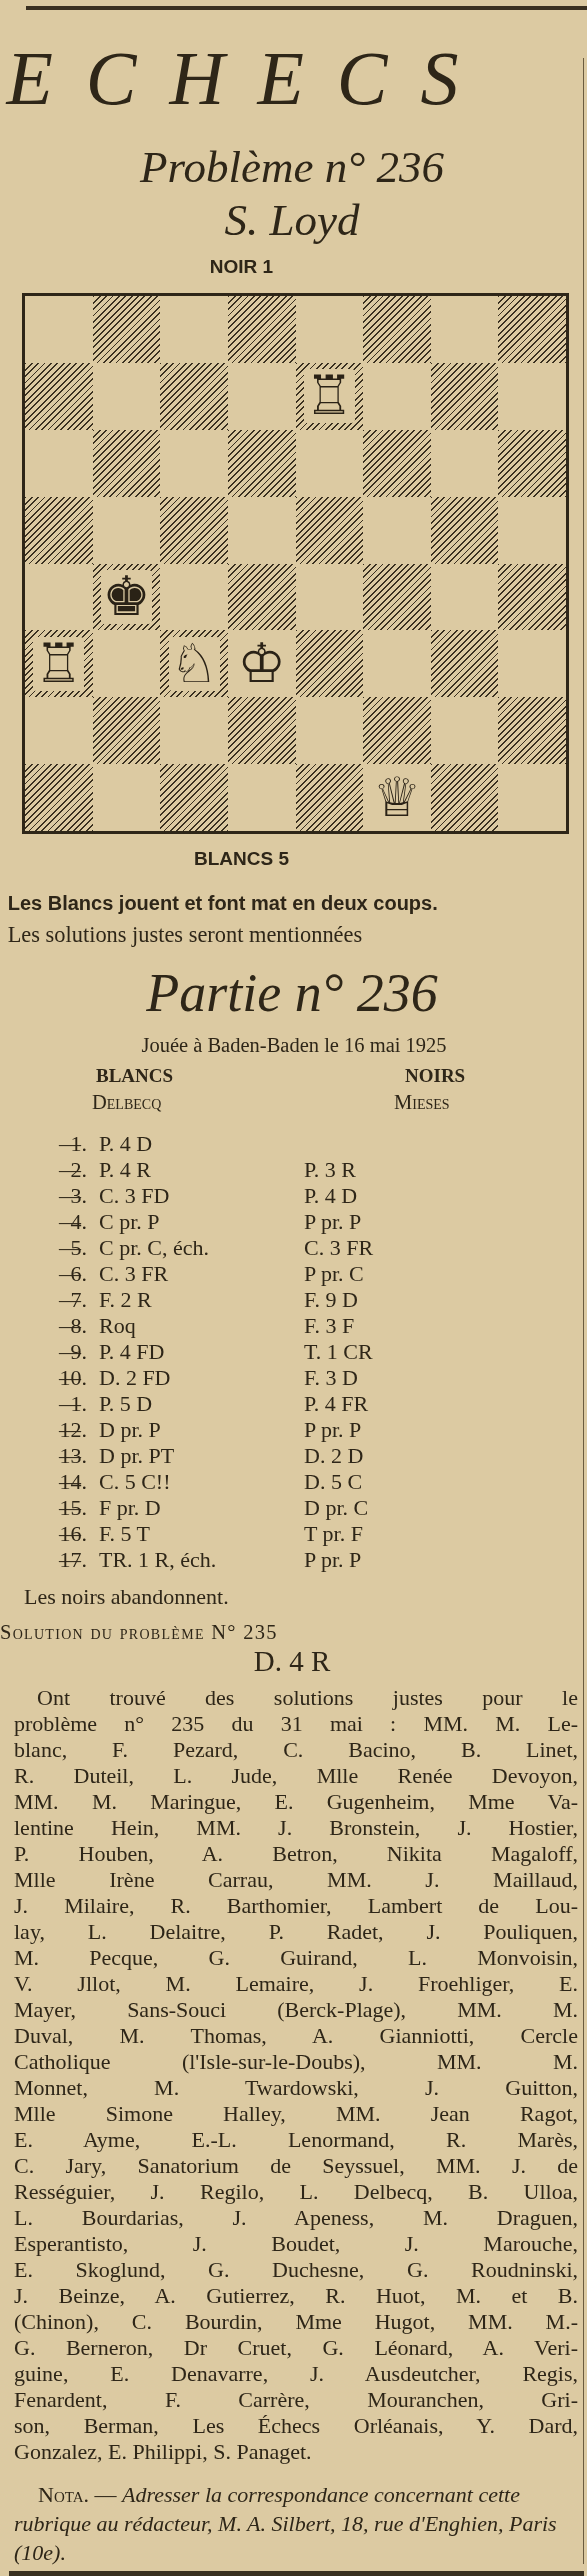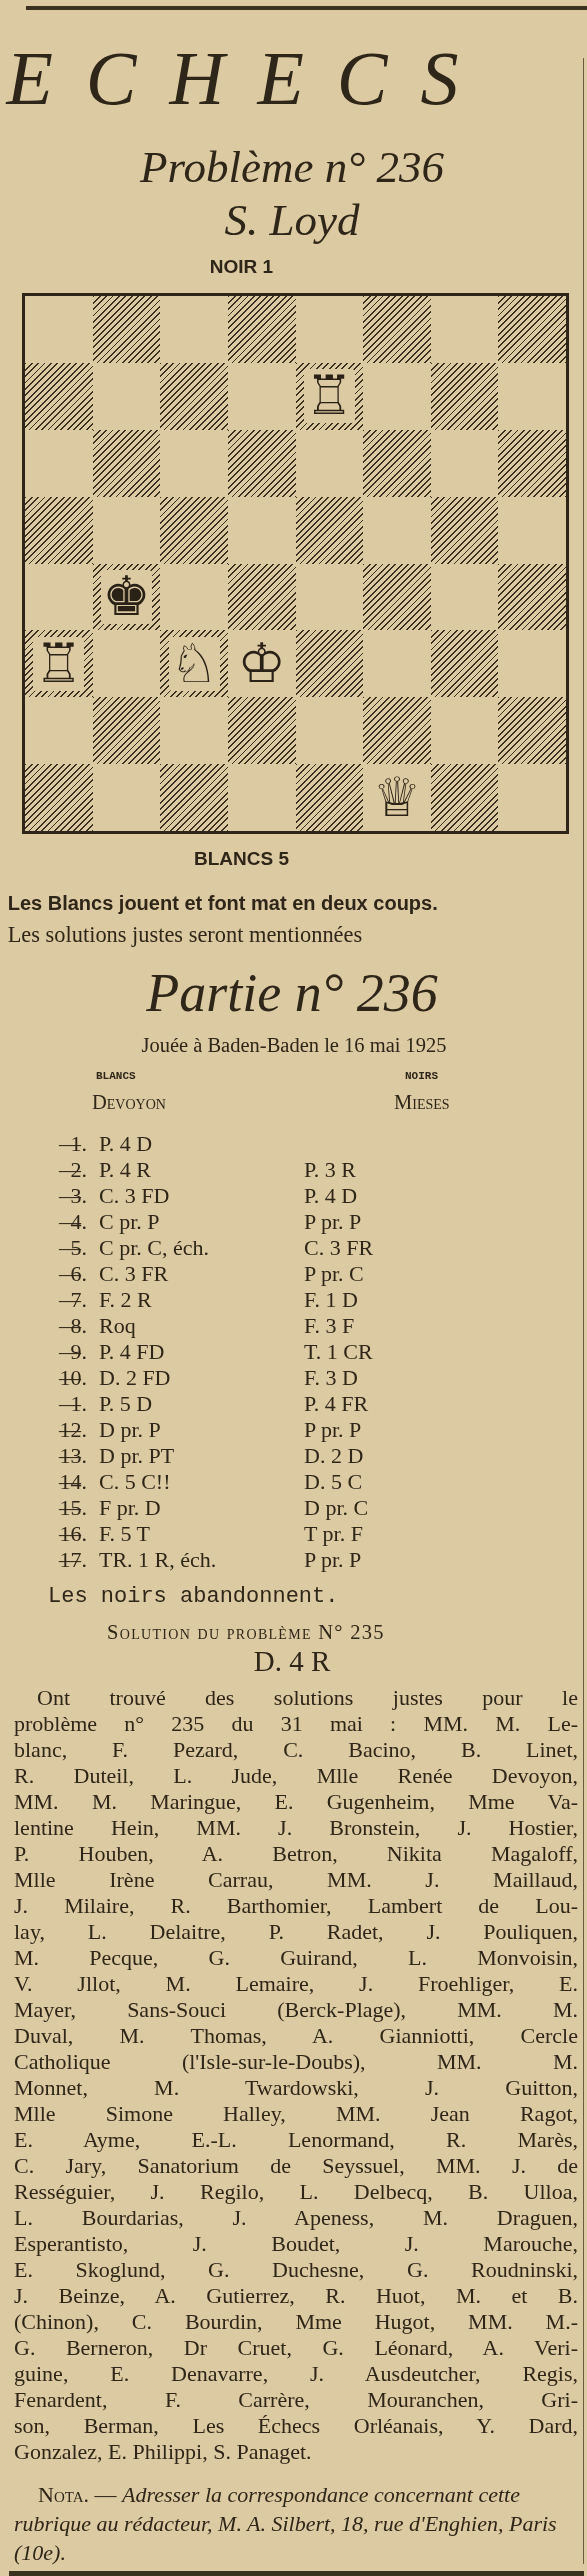--- a/index.html
+++ b/index.html
@@ -59,38 +59,38 @@
   }
   .instr1 { top: 889px; }
   .instr2 { top: 921px; font-family: "Liberation Serif", serif; font-weight: normal; font-size: 22.4px; }
 
   .h-partie { top: 961px; font-size: 54px; line-height: 64px; }
   .played {
     position: absolute; left: 0; width: 588px; text-align: center; top: 1032px;
     font-family: "Liberation Serif", serif; font-size: 20.5px; line-height: 26px;
   }
   .col-head {
-    position: absolute; font-family: Liberation Mono, monospace; font-weight: bold;
-    font-size: 11px; line-height: 22px;
+    position: absolute; font-family: Liberation Serif, serif; font-weight: bold;
+    font-size: 19px; line-height: 22px;
   }
   .col-player {
     position: absolute; font-family: "Liberation Serif", serif; font-variant: small-caps;
     font-size: 20.5px; line-height: 26px;
   }
 
   .moves { position: absolute; left: 0; top: 1131px; width: 588px; }
   .move-row { position: relative; height: 26px; font-family: "Liberation Serif", serif; font-size: 22px; line-height: 26px; }
   .move-num { position: absolute; right: 501px; text-align: right; white-space: nowrap; }
   .move-dash { position: absolute; left: 59px; }
   .move-white { position: absolute; left: 99px; white-space: nowrap; }
   .move-black { position: absolute; left: 304px; white-space: nowrap; margin-top: 26px; }
 
-  .resign { position: absolute; left: 48px; top: 1583px; font-family: Liberation Mono, monospace; font-size: 22px; line-height: 28px; }
+  .resign { position: absolute; left: 24px; top: 1583px; font-family: Liberation Serif, serif; font-size: 22px; line-height: 28px; }
   .sol-head {
-    position: absolute; left: 0; width: 492px; text-align: center; top: 1619px;
+    position: absolute; left: 0; width: 492px; top: 1619px;
     font-family: "Liberation Serif", serif; font-variant: small-caps; font-size: 20.5px; line-height: 26px;
     letter-spacing: 1.3px;
   }
   .sol-move {
     position: absolute; left: 0; width: 584px; text-align: center; top: 1648px;
     font-family: "Liberation Serif", serif; font-size: 29px; line-height: 26px;
   }
   .solvers {
     position: absolute; left: 14px; top: 1685px; width: 564px;
     font-family: "Liberation Serif", serif; font-size: 22px; line-height: 26px;
@@ -199,21 +199,21 @@
   <div class="h-small-bold blancs-count">BLANCS 5</div>
 
   <div class="body-bold instr1">Les Blancs jouent et font mat en deux coups.</div>
   <div class="body-bold instr2">Les solutions justes seront mentionnées</div>
 
   <div class="h-italic h-partie">Partie n° 236</div>
   <div class="played">Jouée à Baden-Baden le 16 mai 1925</div>
 
   <div class="col-head" style="left:96px; top:1065px;">BLANCS</div>
   <div class="col-head" style="left:405px; top:1065px;">NOIRS</div>
-  <div class="col-player" style="left:92px; top:1089px;">Devoyon</div>
+  <div class="col-player" style="left:92px; top:1089px;">Delbecq</div>
   <div class="col-player" style="left:394px; top:1089px;">Mieses</div>
 
   <div class="moves" id="moves">
       <div class="move-row">
         <span class="move-num">1.</span>
         <span class="move-dash">—</span>
         <span class="move-white">P. 4 D</span>
         <span class="move-black">P. 3 R</span>
       </div>
       <div class="move-row">
@@ -237,21 +237,21 @@
       <div class="move-row">
         <span class="move-num">5.</span>
         <span class="move-dash">—</span>
         <span class="move-white">C pr. C, éch.</span>
         <span class="move-black">P pr. C</span>
       </div>
       <div class="move-row">
         <span class="move-num">6.</span>
         <span class="move-dash">—</span>
         <span class="move-white">C. 3 FR</span>
-        <span class="move-black">F. 1 D</span>
+        <span class="move-black">F. 9 D</span>
       </div>
       <div class="move-row">
         <span class="move-num">7.</span>
         <span class="move-dash">—</span>
         <span class="move-white">F. 2 R</span>
         <span class="move-black">F. 3 F</span>
       </div>
       <div class="move-row">
         <span class="move-num">8.</span>
         <span class="move-dash">—</span>

